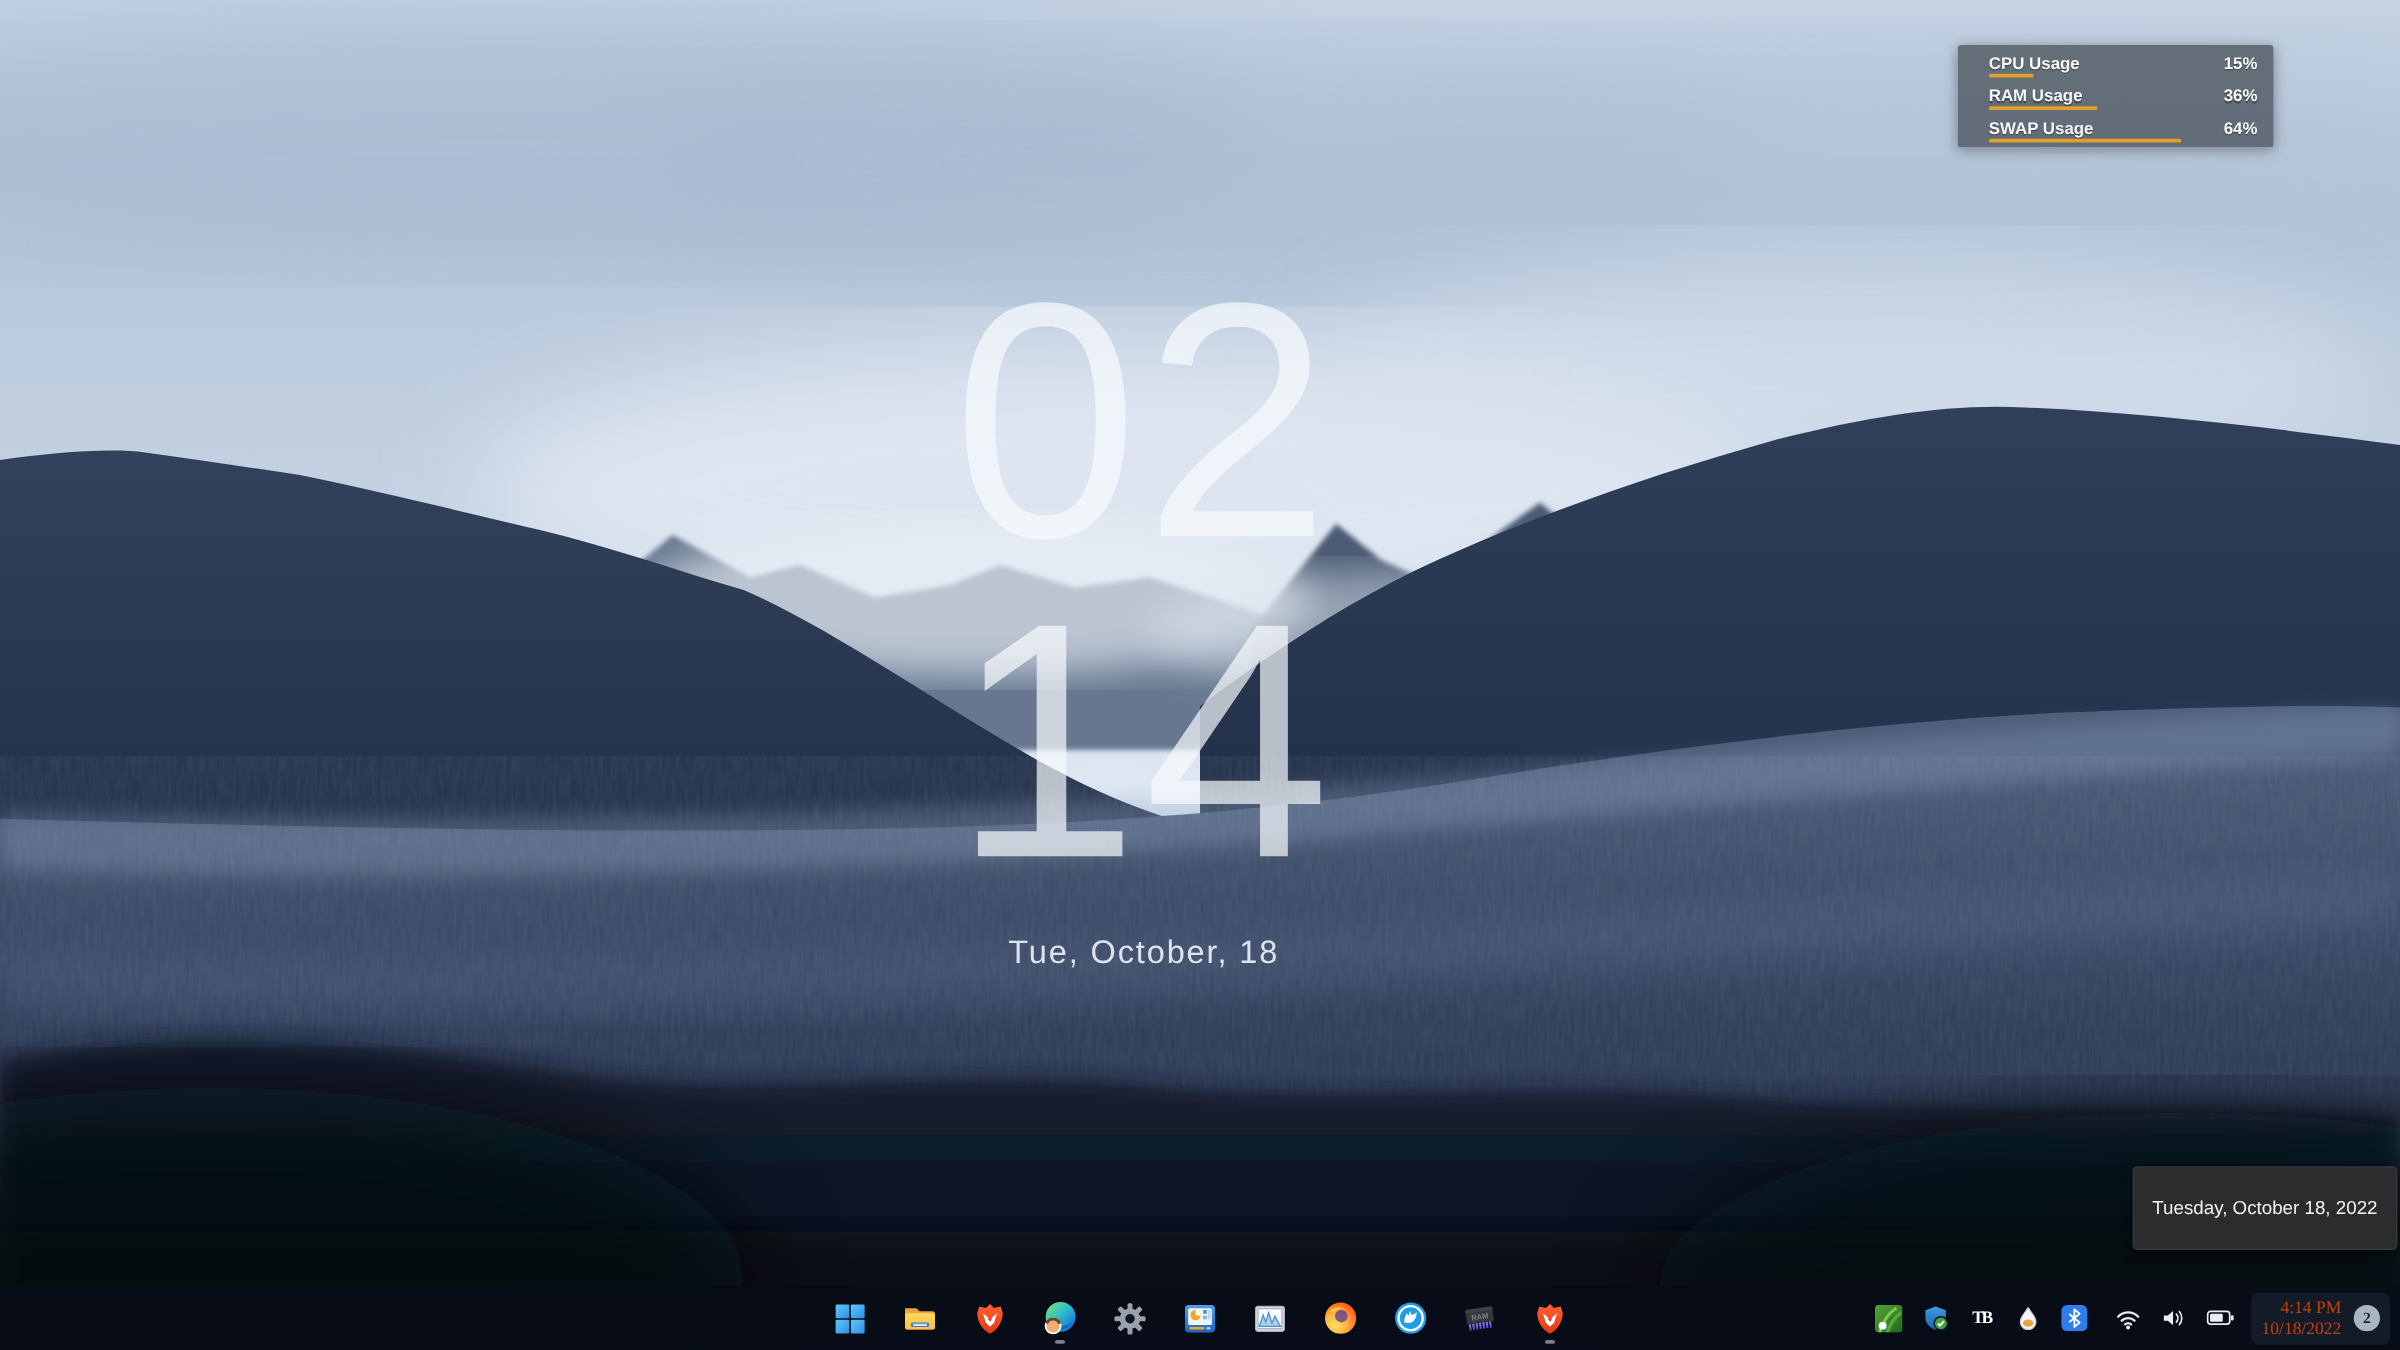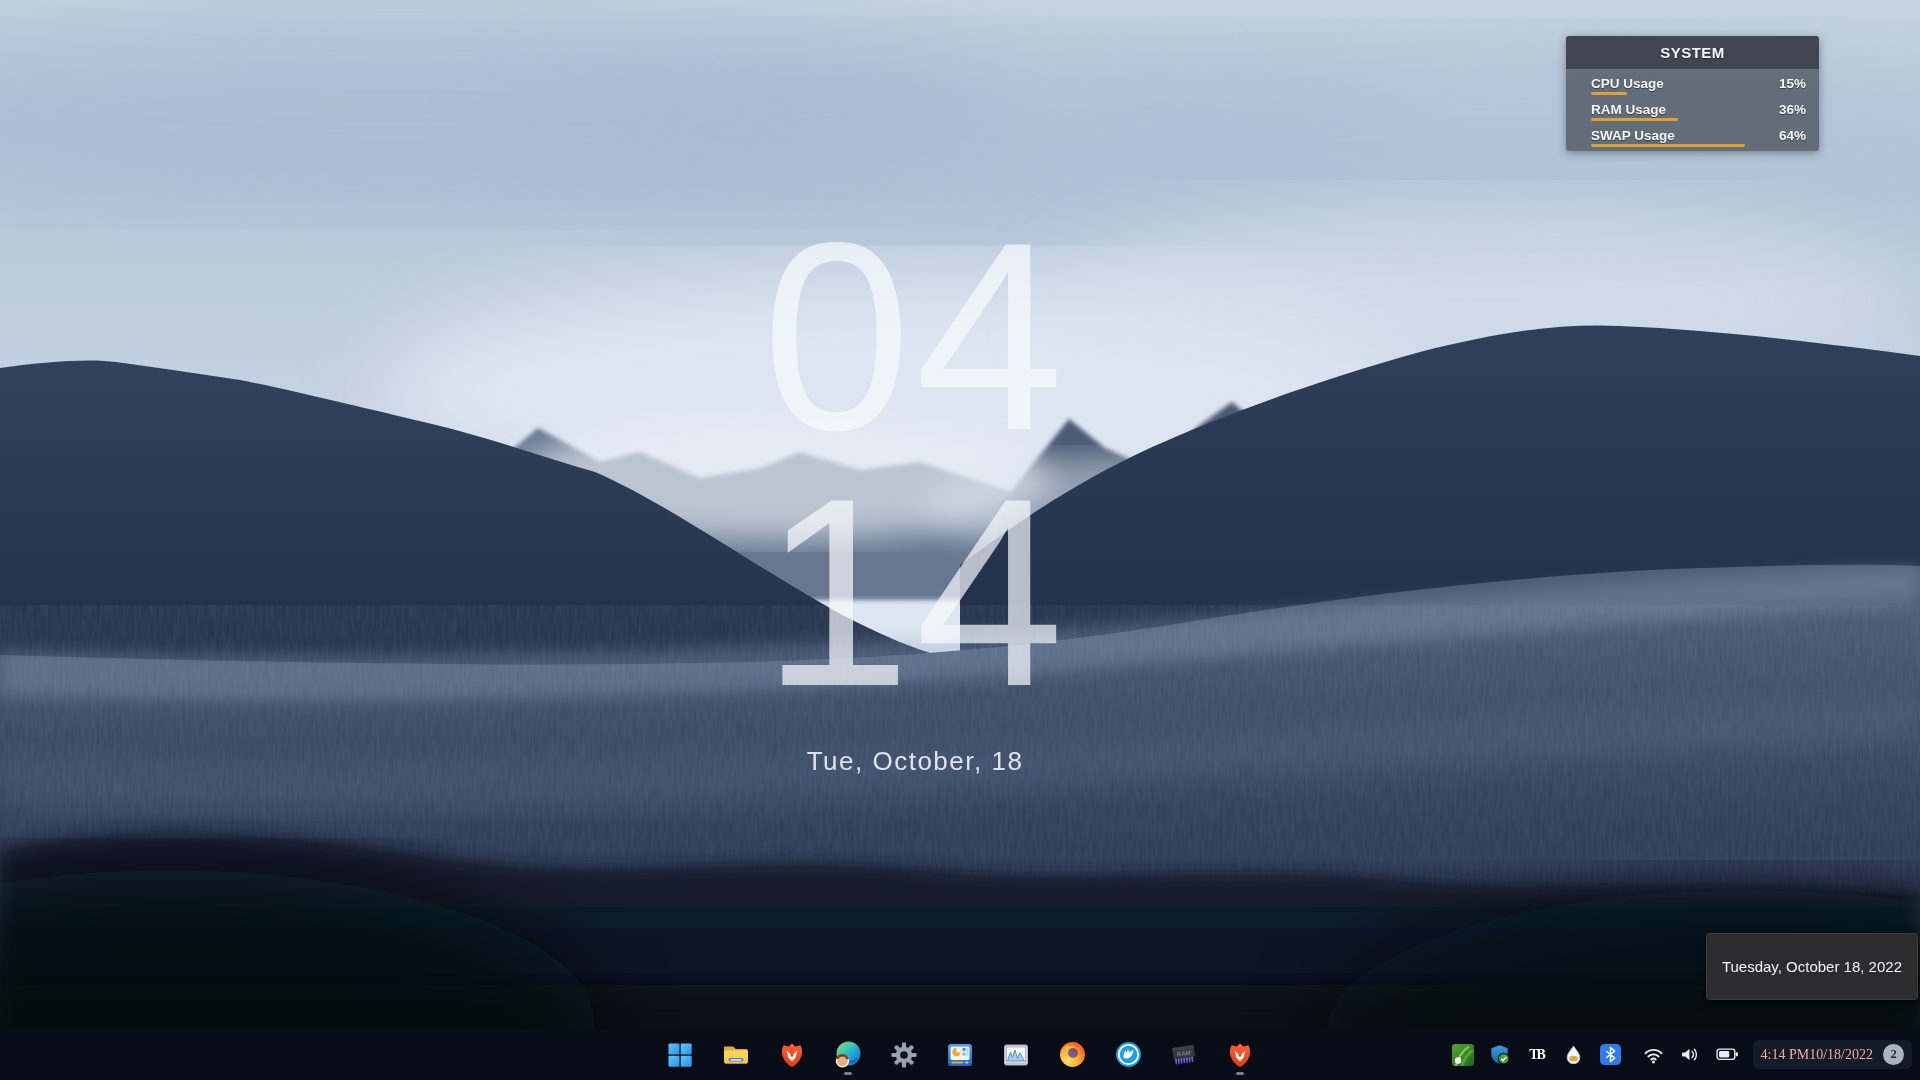--- a/index.html
+++ b/index.html
@@ -51,22 +51,22 @@
 
   .taskbar-tray{position:absolute;right:8px;top:0;height:51px;display:flex;
     align-items:center;gap:13px;font-family:Liberation Serif, serif;}
   .tray-icon{width:24px;height:24px;display:flex;align-items:center;
     justify-content:center;border-radius:4px;cursor:pointer;}
   .tray-gap{margin-left:6px;}
   .tb-glyph{color:#fff;font-size:14px;font-weight:bold;letter-spacing:-2px;
     text-shadow:0 0 1px #000;}
   .tray-clock-area{display:flex;align-items:center;gap:10px;padding:4px 8px;
     border-radius:6px;background:rgba(140,170,205,0.10);cursor:pointer;}
-  .tray-clock{display:flex;flex-direction:row;align-items:flex-end;
-    color:#fca5a5;font-size:14px;line-height:17px;}
+  .tray-clock{display:flex;flex-direction:column;align-items:flex-end;
+    color:#c2410c;font-size:14px;line-height:17px;}
   .notif-badge{width:21px;height:21px;border-radius:50%;background:#a9b6c1;
     color:#1b2530;font-size:12.5px;font-weight:bold;display:flex;
     align-items:center;justify-content:center;}
 </style>
 </head>
 <body>
 
 <div class="desktop">
 
   <svg class="wallpaper" viewBox="0 0 1920 1080">
@@ -145,27 +145,26 @@
 
     <g>
       <path d="M0,850 C150,815 300,835 450,858 C600,880 760,852 920,868 C1080,884 1240,862 1400,878 C1560,892 1740,878 1920,892 L1920,1080 L0,1080 Z" fill="url(#fgG)" filter="url(#b8)"></path>
       <rect x="0" y="985" width="1920" height="120" fill="#070c15" opacity="0.8" filter="url(#b15)"></rect>
       <ellipse cx="170" cy="1030" rx="430" ry="160" fill="#05080e" opacity="0.75" filter="url(#b40)"></ellipse>
       <ellipse cx="1750" cy="1040" rx="430" ry="150" fill="#05080e" opacity="0.6" filter="url(#b40)"></ellipse>
     </g>
   </svg>
 
   <div class="clock-widget">
-    <div class="clock-digits">04</div>
+    <div class="clock-digits">02</div>
     <div class="clock-digits">14</div>
     <div class="clock-date">Tue, October, 18</div>
   </div>
 
   <div class="system-widget">
-    <div class="system-header">SYSTEM</div>
     <div class="system-body">
       <div class="system-row">
         <span class="lbl">CPU Usage</span>
         <span class="val">15%</span>
         <span class="usage-bar" style="width: 15%;"></span>
       </div>
       <div class="system-row">
         <span class="lbl">RAM Usage</span>
         <span class="val">36%</span>
         <span class="usage-bar" style="width: 36%;"></span>

